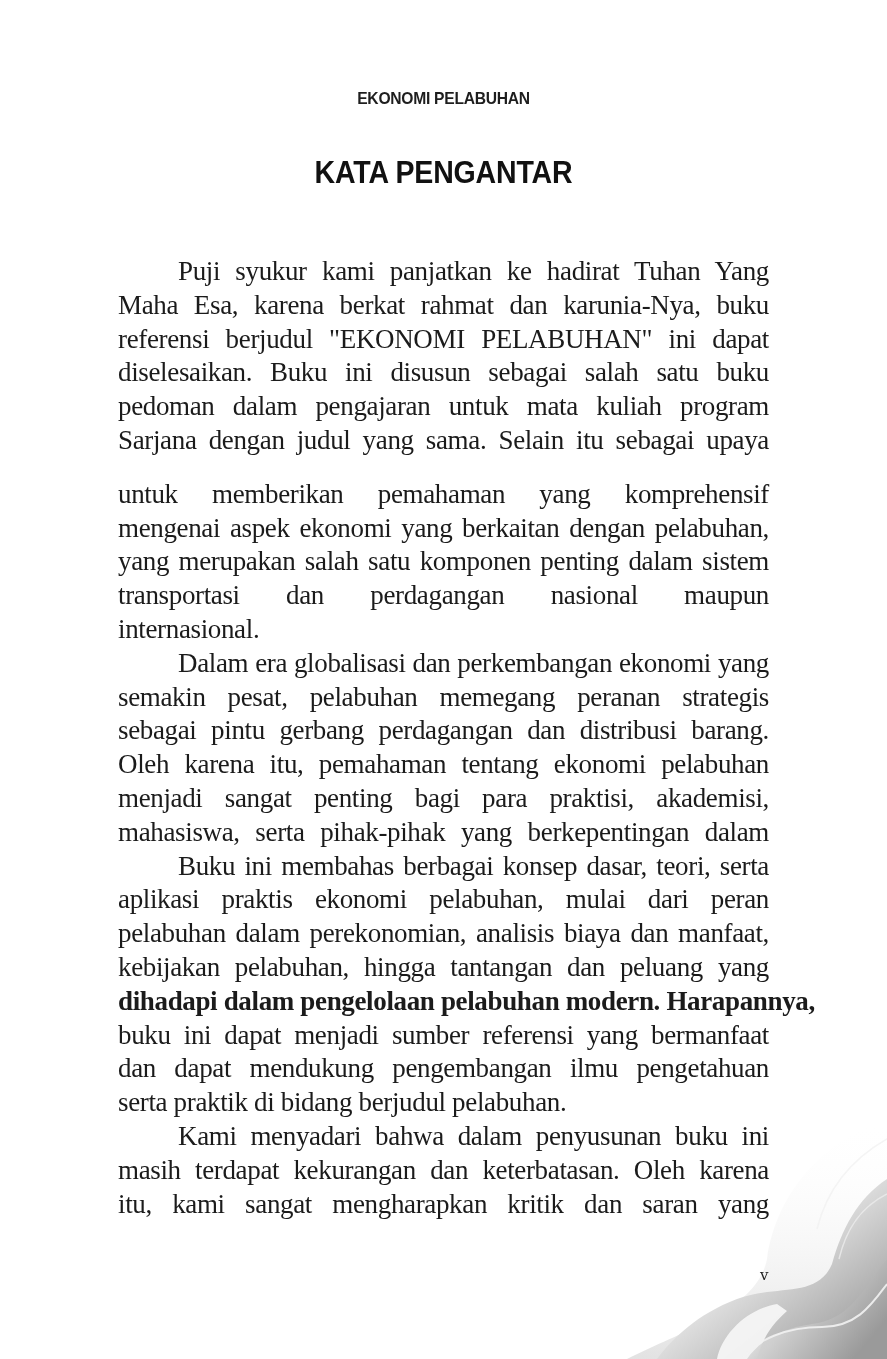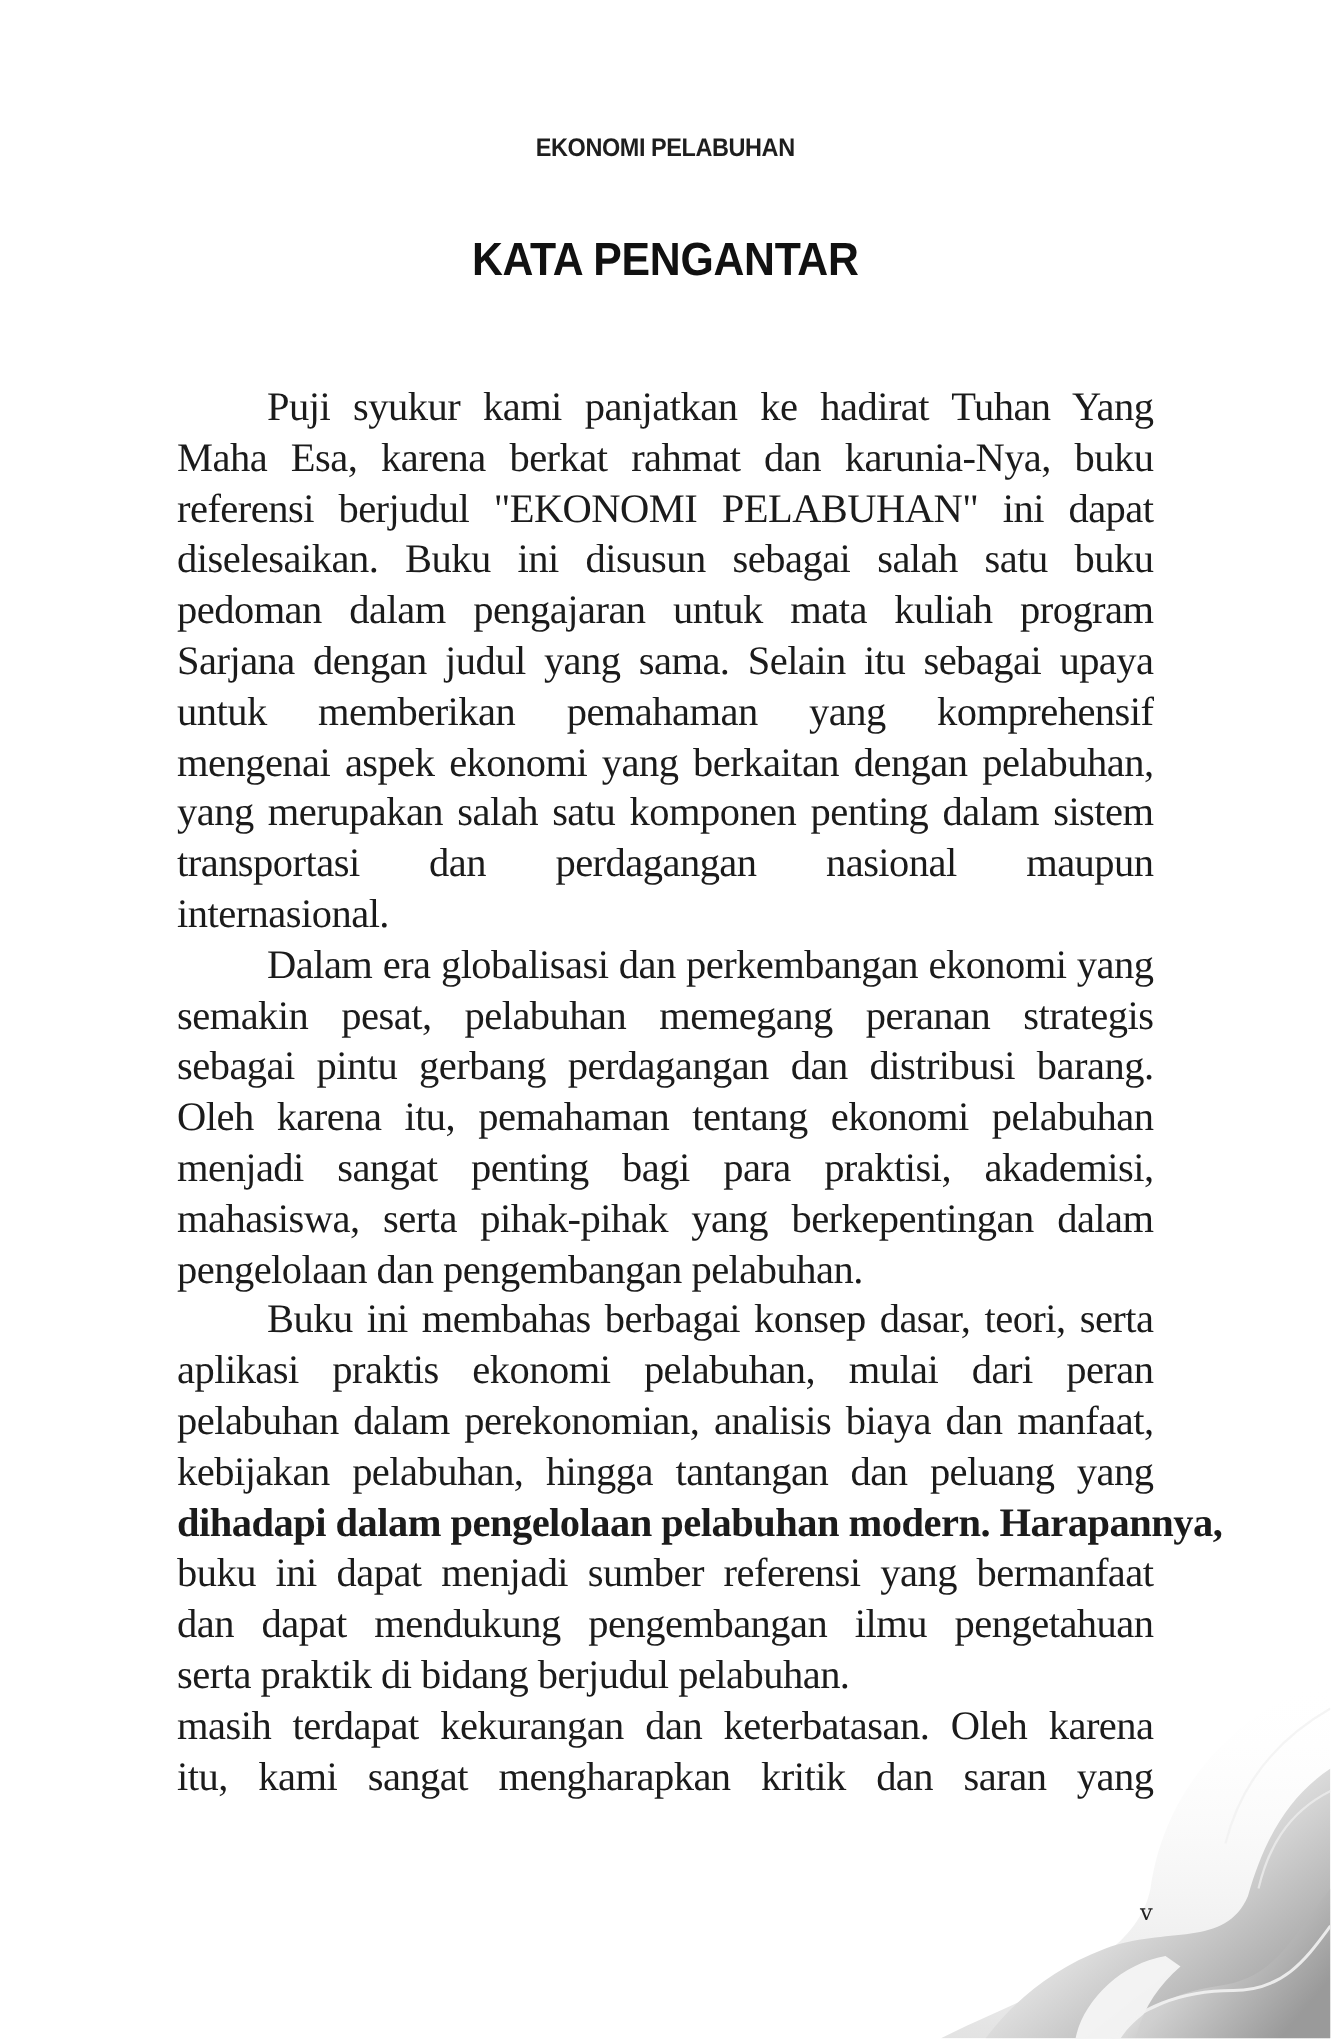--- a/index.html
+++ b/index.html
@@ -101,46 +101,46 @@
   <h1 class="chapter-title" style="margin:0;">KATA PENGANTAR</h1>
 
   <div class="body-text" id="body-text">
       <div>
         <span class="line indent" style="white-space: nowrap;">Puji syukur kami panjatkan ke hadirat Tuhan Yang</span>
         <span class="line" style="white-space: nowrap;">Maha Esa, karena berkat rahmat dan karunia-Nya, buku</span>
         <span class="line" style="white-space: nowrap;">referensi berjudul "EKONOMI PELABUHAN" ini dapat</span>
         <span class="line" style="white-space: nowrap;">diselesaikan. Buku ini disusun sebagai salah satu buku</span>
         <span class="line" style="white-space: nowrap;">pedoman dalam pengajaran untuk mata kuliah program</span>
         <span class="line" style="white-space: nowrap;">Sarjana dengan judul yang sama.  Selain itu sebagai upaya</span>
-        <span class="line" style="white-space: nowrap;">untuk memberikan pemahaman yang komprehensif</span>
+        <span class="line" style="white-space: nowrap; margin-top: 20px;">untuk memberikan pemahaman yang komprehensif</span>
         <span class="line" style="white-space: nowrap;">mengenai aspek ekonomi yang berkaitan dengan pelabuhan,</span>
         <span class="line" style="white-space: nowrap;">yang merupakan salah satu komponen penting dalam sistem</span>
         <span class="line" style="white-space: nowrap;">transportasi dan perdagangan nasional maupun</span>
         <span class="line last" style="white-space: nowrap;">internasional.</span>
       </div>
       <div>
         <span class="line indent" style="white-space: nowrap;">Dalam era globalisasi dan perkembangan ekonomi yang</span>
         <span class="line" style="white-space: nowrap;">semakin pesat, pelabuhan memegang peranan strategis</span>
         <span class="line" style="white-space: nowrap;">sebagai pintu gerbang perdagangan dan distribusi barang.</span>
         <span class="line" style="white-space: nowrap;">Oleh karena itu, pemahaman tentang ekonomi pelabuhan</span>
         <span class="line" style="white-space: nowrap;">menjadi sangat penting bagi para praktisi, akademisi,</span>
         <span class="line" style="white-space: nowrap;">mahasiswa, serta pihak-pihak yang berkepentingan dalam</span>
-        <span class="line last" style="white-space: nowrap;">pengelolaan dan pengembangan pelabuhan.</span>
       </div>
       <div>
         <span class="line indent" style="white-space: nowrap;">Buku ini membahas berbagai konsep dasar, teori, serta</span>
         <span class="line" style="white-space: nowrap;">aplikasi praktis ekonomi pelabuhan, mulai dari peran</span>
         <span class="line" style="white-space: nowrap;">pelabuhan dalam perekonomian, analisis biaya dan manfaat,</span>
         <span class="line" style="white-space: nowrap;">kebijakan pelabuhan, hingga tantangan dan peluang yang</span>
         <span class="line" style="white-space: nowrap; font-weight: bold;">dihadapi dalam pengelolaan pelabuhan modern. Harapannya,</span>
         <span class="line" style="white-space: nowrap;">buku ini dapat menjadi sumber referensi yang bermanfaat</span>
         <span class="line" style="white-space: nowrap;">dan dapat mendukung pengembangan ilmu pengetahuan</span>
         <span class="line last" style="white-space: nowrap;">serta praktik di bidang berjudul pelabuhan.</span>
       </div>
       <div>
+        <span class="line indent" style="white-space: nowrap;">Kami menyadari bahwa dalam penyusunan buku ini</span>
         <span class="line" style="white-space: nowrap;">masih terdapat kekurangan dan keterbatasan. Oleh karena</span>
         <span class="line" style="white-space: nowrap;">itu, kami sangat mengharapkan kritik dan saran yang</span>
       </div>
     </div>
 
   <svg class="decor" viewBox="0 0 260 260" xmlns="http://www.w3.org/2000/svg">
     <defs>
       <linearGradient id="g1" x1="0" y1="0" x2="1" y2="1">
         <stop offset="0" stop-color="#ffffff" stop-opacity="0"></stop>
         <stop offset="0.45" stop-color="#e2e2e2"></stop>

